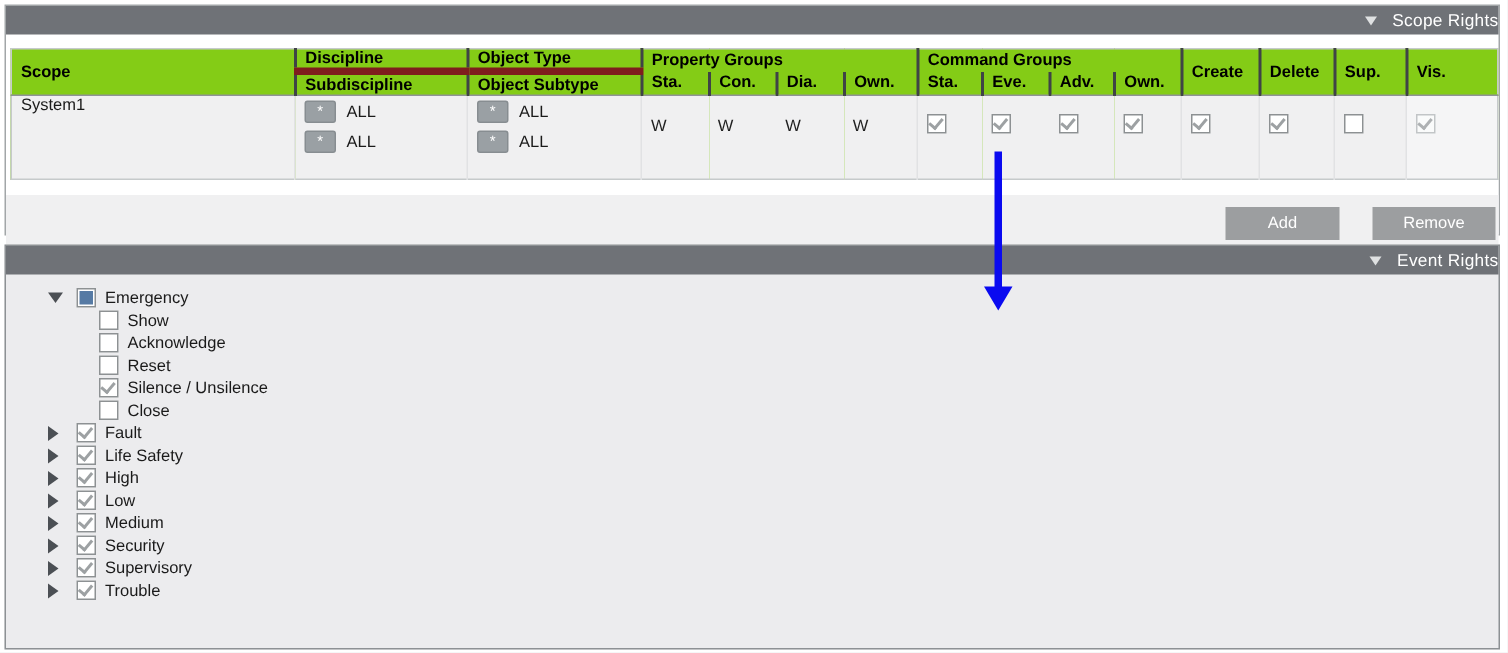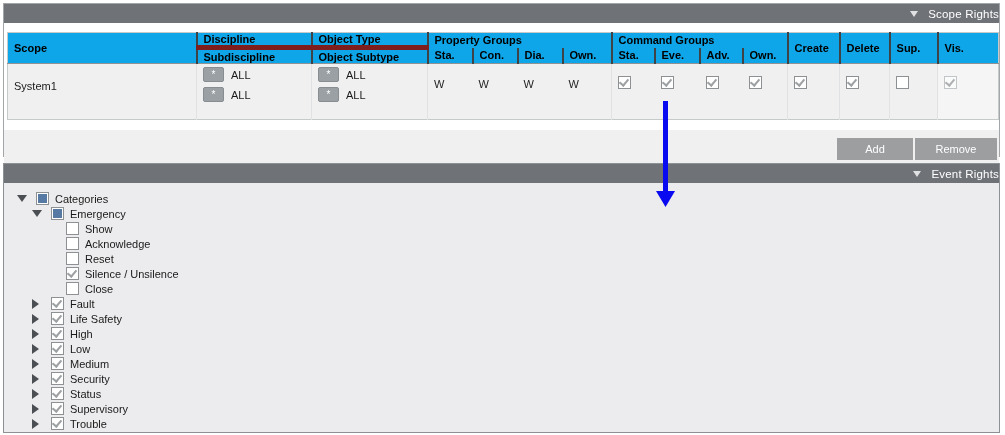--- a/index.html
+++ b/index.html
@@ -12,51 +12,51 @@
   .section{position:absolute;left:3px;width:997px;background:#fff;border:1px solid #a2a6a8;box-sizing:border-box;}
   #scope-section{top:3px;height:154px;}
   #event-section{top:163px;height:270px;border-color:#8d9194;background:#ececee;}
   .sec-header{height:19px;background:#6f7277;display:flex;align-items:center;padding-left:7px;justify-content:flex-end;}
   .sec-title{color:#fff;font-size:11.5px;letter-spacing:.2px;}
   .hdr-tri{width:0;height:0;border-left:4.5px solid transparent;border-right:4.5px solid transparent;
     border-top:6px solid #dfe1e2;margin:0 10px 0 5px;}
   
   .scope-content{position:relative;height:135px;background:#fff;}
   table.scope{border-collapse:collapse;table-layout:fixed;width:991px;margin:9px 0 0 3px;
-    border:1px solid #c6cacb;background:#0ea5e9;}
+    border:1px solid #c6cacb;background:#84cc16;}
   table.scope th{font-weight:bold;text-align:left;padding:0 0 0 6px;white-space:nowrap;
     font-size:11px;color:#000;overflow:hidden;}
   tr.hrow1{height:15px;}
   tr.hrow2{height:16px;}
   th.bl, td.bl{border-left:2px solid #3f4346;}
   th.ht{border-top:5px solid #7f1d1d;}
   tbody tr{border-top:1px solid #8f9396;height:56px;}
   tbody{background:#f0f0f1;}
   tbody td{vertical-align:top;padding:0 0 0 6px;}
   td.fb{border-left:1px solid #e1e2e4;}
-  td.scope-name{padding-top:16px;margin-left:22px;}
+  td.scope-name{margin-left:22px;}
   td.vis-cell{background:#f5f5f6;}
   .allstack{padding-top:3px;}
   .allrow{display:flex;align-items:center;height:15px;margin-bottom:5px;}
   .star-btn{width:21px;height:15px;background:#9aa0a4;border:1px solid #878d91;border-radius:2px;
     color:#fff;font-size:10px;line-height:9px;text-align:center;padding:0;margin-right:7px;
     font-family:"Liberation Sans",sans-serif;}
   .wtxt{padding-top:14px;color:#1f1f1f;}
   
   .cb{display:inline-block;width:11px;height:11px;background:#fff;border:1px solid #8d9193;
     position:relative;flex:none;}
   .cb.checked::after{content:"";position:absolute;left:2px;top:0px;width:4px;height:7px;
     border-right:2px solid #9da1a3;border-bottom:2px solid #9da1a3;transform:rotate(40deg);}
   .cb.ind::after{content:"";position:absolute;left:1px;top:1px;width:9px;height:9px;background:#567aa4;}
   .cb.dis{border-color:#c2c5c7;background:#fafbfb;}
   .cb.dis::after{border-color:#aeb1b3;}
   td .cb{margin-top:12px;}
   
   .btn-strip{position:absolute;left:0;right:0;bottom:0;height:37px;background:#f0f0f1;
-    display:flex;align-items:center;justify-content:flex-end;gap:2px;padding-right:2px;box-sizing:border-box;}
+    display:flex;align-items:center;justify-content:flex-end;gap:22px;padding-right:2px;box-sizing:border-box;}
   .gray-btn{height:22px;background:#9c9ea0;border:none;color:#fff;font-size:11px;
     font-family:"Liberation Sans",sans-serif;}
   .gray-btn.add{width:76px;}
   .gray-btn.remove{width:82px;}
   
   .tree{padding-top:8px;}
   .trow{display:flex;align-items:center;height:15px;}
   .lvl1{padding-left:13px;}.lvl2{padding-left:28px;}.lvl3{padding-left:43px;}
   .expslot{width:19px;display:flex;align-items:center;flex:none;}
   .tri-down{width:0;height:0;border-left:5px solid transparent;border-right:5px solid transparent;
@@ -169,27 +169,20 @@
   </div>
 </div>
 
 <div class="section" id="event-section">
   <div class="sec-header">
     <span class="hdr-tri"></span>
     <span class="sec-title">Event Rights</span>
   </div>
   <div class="tree">
 
-    <div class="trow lvl1">
-      <span class="expslot">
-          <i class="tri-down"></i>
-        </span>
-      <span class="cb ind"></span>
-      <span class="tlbl">Categories</span>
-    </div>
     <div class="trow lvl2">
       <span class="expslot">
           <i class="tri-down"></i>
         </span>
       <span class="cb ind"></span>
       <span class="tlbl">Emergency</span>
     </div>
     <div class="trow lvl3">
       <span class="expslot"></span>
       <span class="cb"></span>
@@ -249,27 +242,20 @@
         </span>
       <span class="cb checked"></span>
       <span class="tlbl">Medium</span>
     </div>
     <div class="trow lvl2">
       <span class="expslot">
           <i class="tri-right"></i>
         </span>
       <span class="cb checked"></span>
       <span class="tlbl">Security</span>
-    </div>
-    <div class="trow lvl2">
-      <span class="expslot">
-          <i class="tri-right"></i>
-        </span>
-      <span class="cb checked"></span>
-      <span class="tlbl">Status</span>
     </div>
     <div class="trow lvl2">
       <span class="expslot">
           <i class="tri-right"></i>
         </span>
       <span class="cb checked"></span>
       <span class="tlbl">Supervisory</span>
     </div>
     <div class="trow lvl2">
       <span class="expslot">

